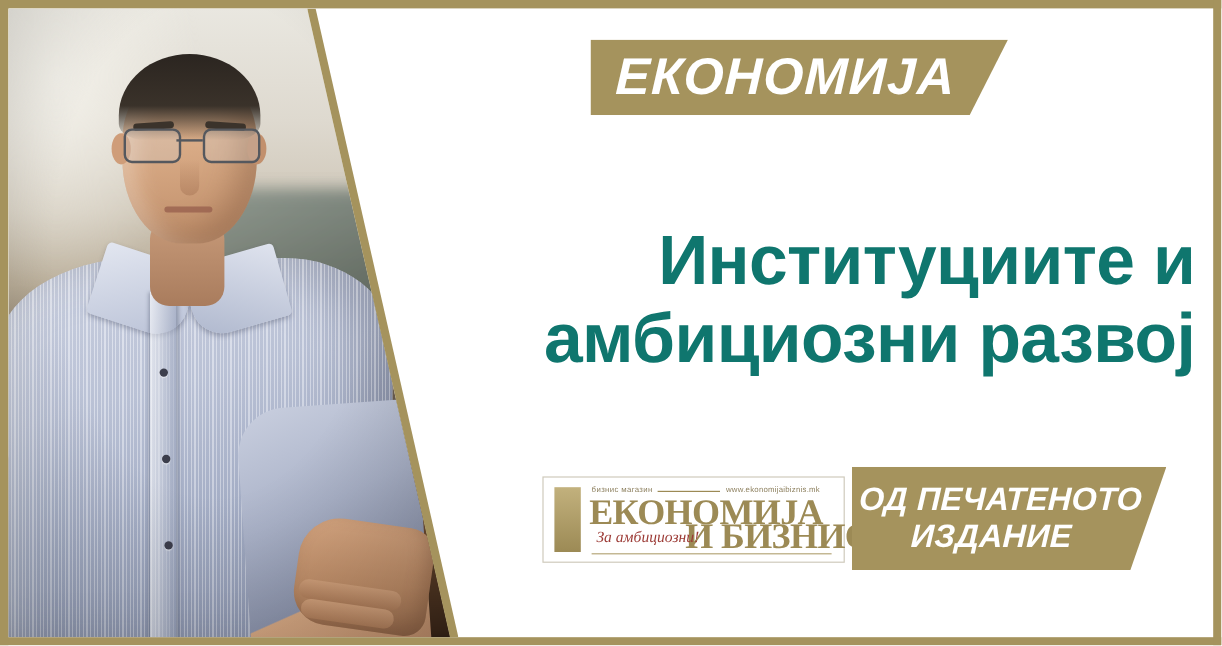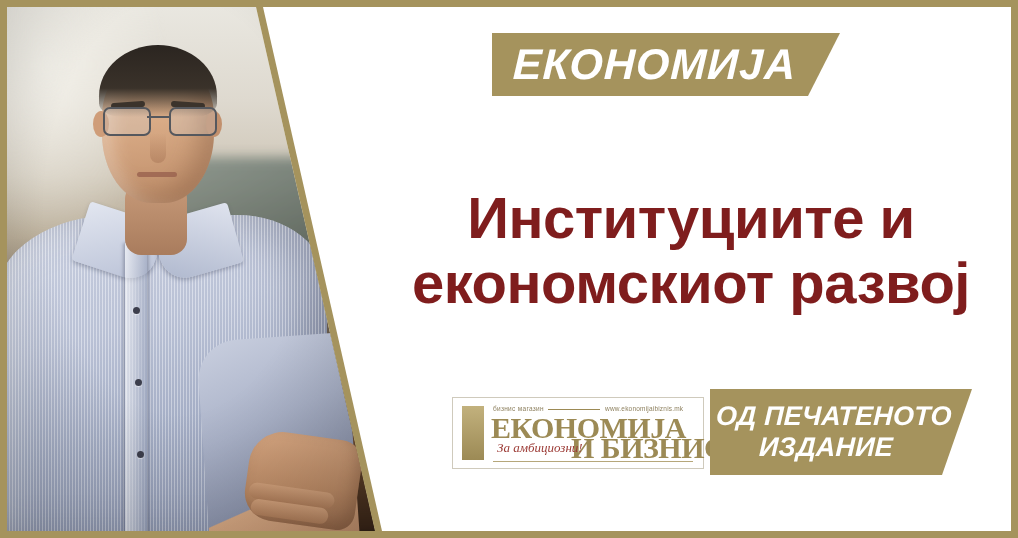--- a/index.html
+++ b/index.html
@@ -170,21 +170,21 @@
   #cat-banner-label{
     color:#ffffff;font-size:43px;font-weight:bold;font-style:italic;
     letter-spacing:1px;transform:skewX(-2deg);
     margin-right:22px;
     white-space:nowrap;
   }
 
   
   #headline{
     position:absolute;left:386px;top:186px;width:610px;
-    text-align:center;color:#7f1d1d;
+    text-align:right;color:#0f766e;
     font-size:58px;line-height:1.12;font-weight:bold;
     letter-spacing:-.5px;
   }
   #headline .l2{display:block;}
 
   
   #logo-block{
     position:absolute;left:452px;top:397px;width:252px;height:72px;
     background:#ffffff;border:1px solid #cfcabc;box-sizing:border-box;
   }
@@ -289,21 +289,21 @@
   </div>
   <div id="photo-edge"></div>
 
 
   <div id="cat-banner">
     <span id="cat-banner-label">ЕКОНОМИЈА</span>
   </div>
 
   <div id="headline">
     <span class="l1">Институциите и</span>
-    <span class="l2">економскиот развој</span>
+    <span class="l2">амбициозни развој</span>
   </div>
 
   <div id="logo-block">
     <div id="logo-goldbar"></div>
     <div id="logo-tiny-left">бизнис магазин</div>
     <div id="logo-rule"></div>
     <div id="logo-tiny-right">www.ekonomijaibiznis.mk</div>
     <div id="logo-word1">ЕКОНОМИЈА</div>
     <div id="logo-word2">И БИЗНИС</div>
     <div id="logo-slogan">За амбициозни!</div>

